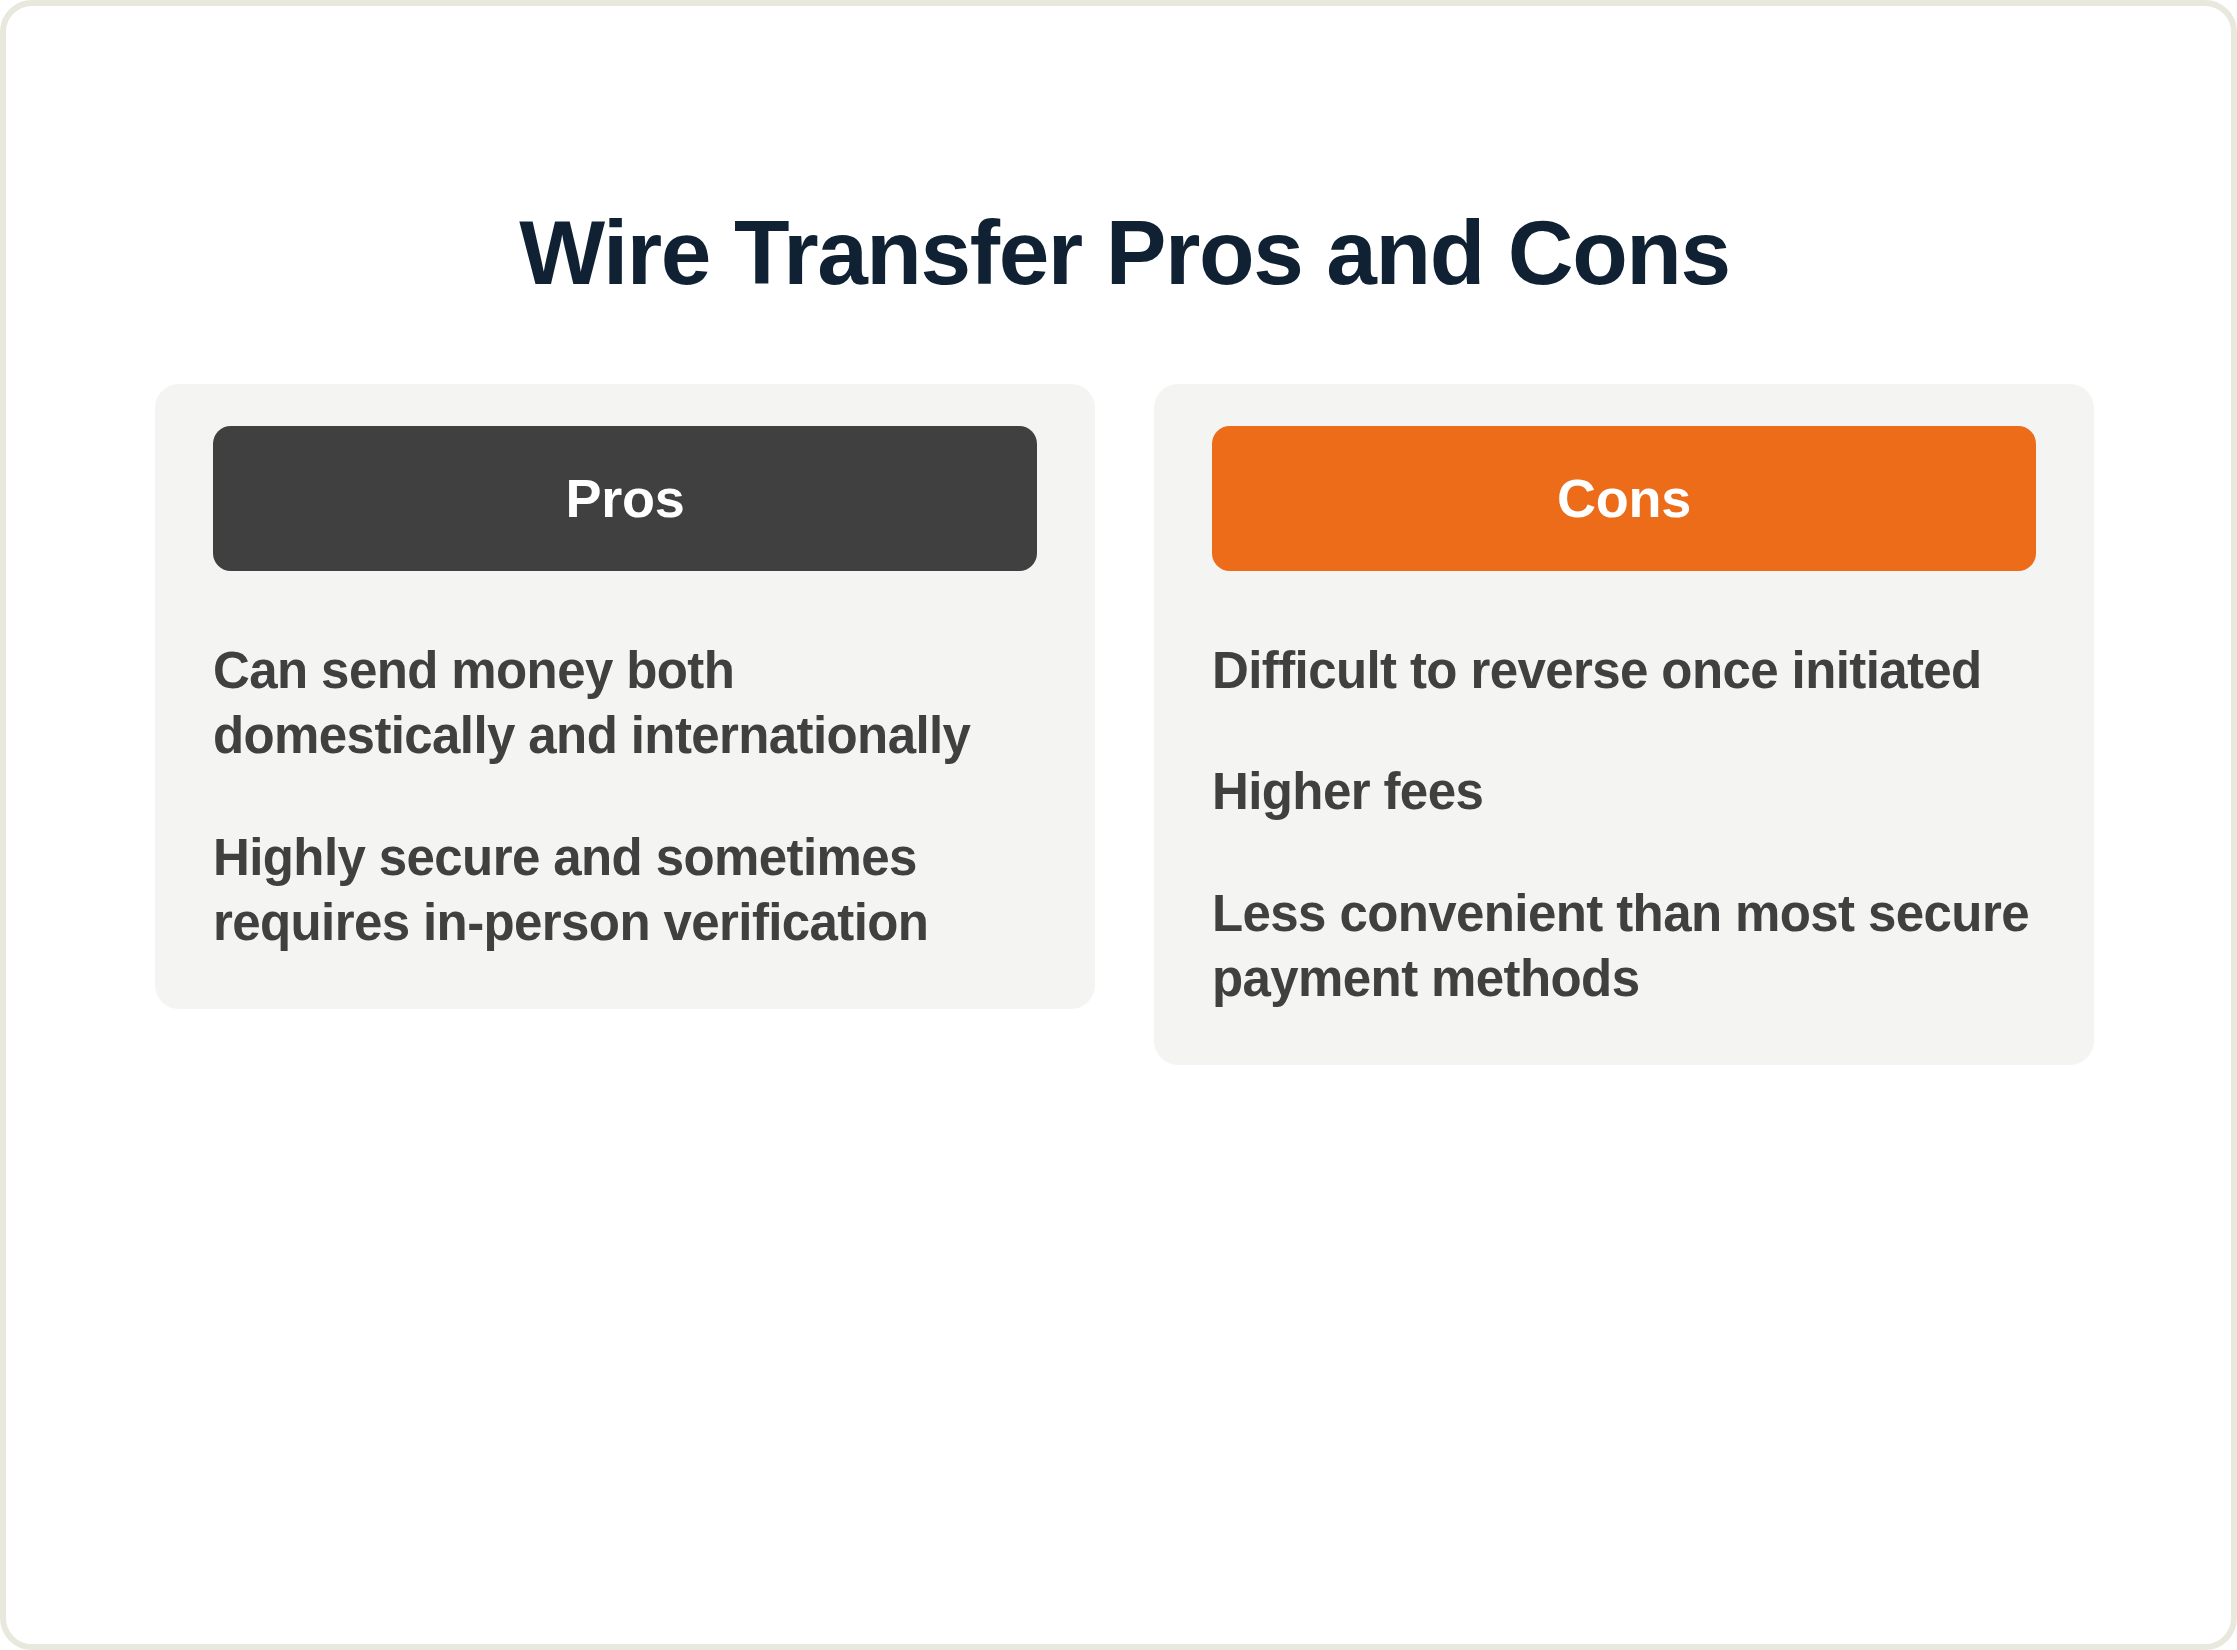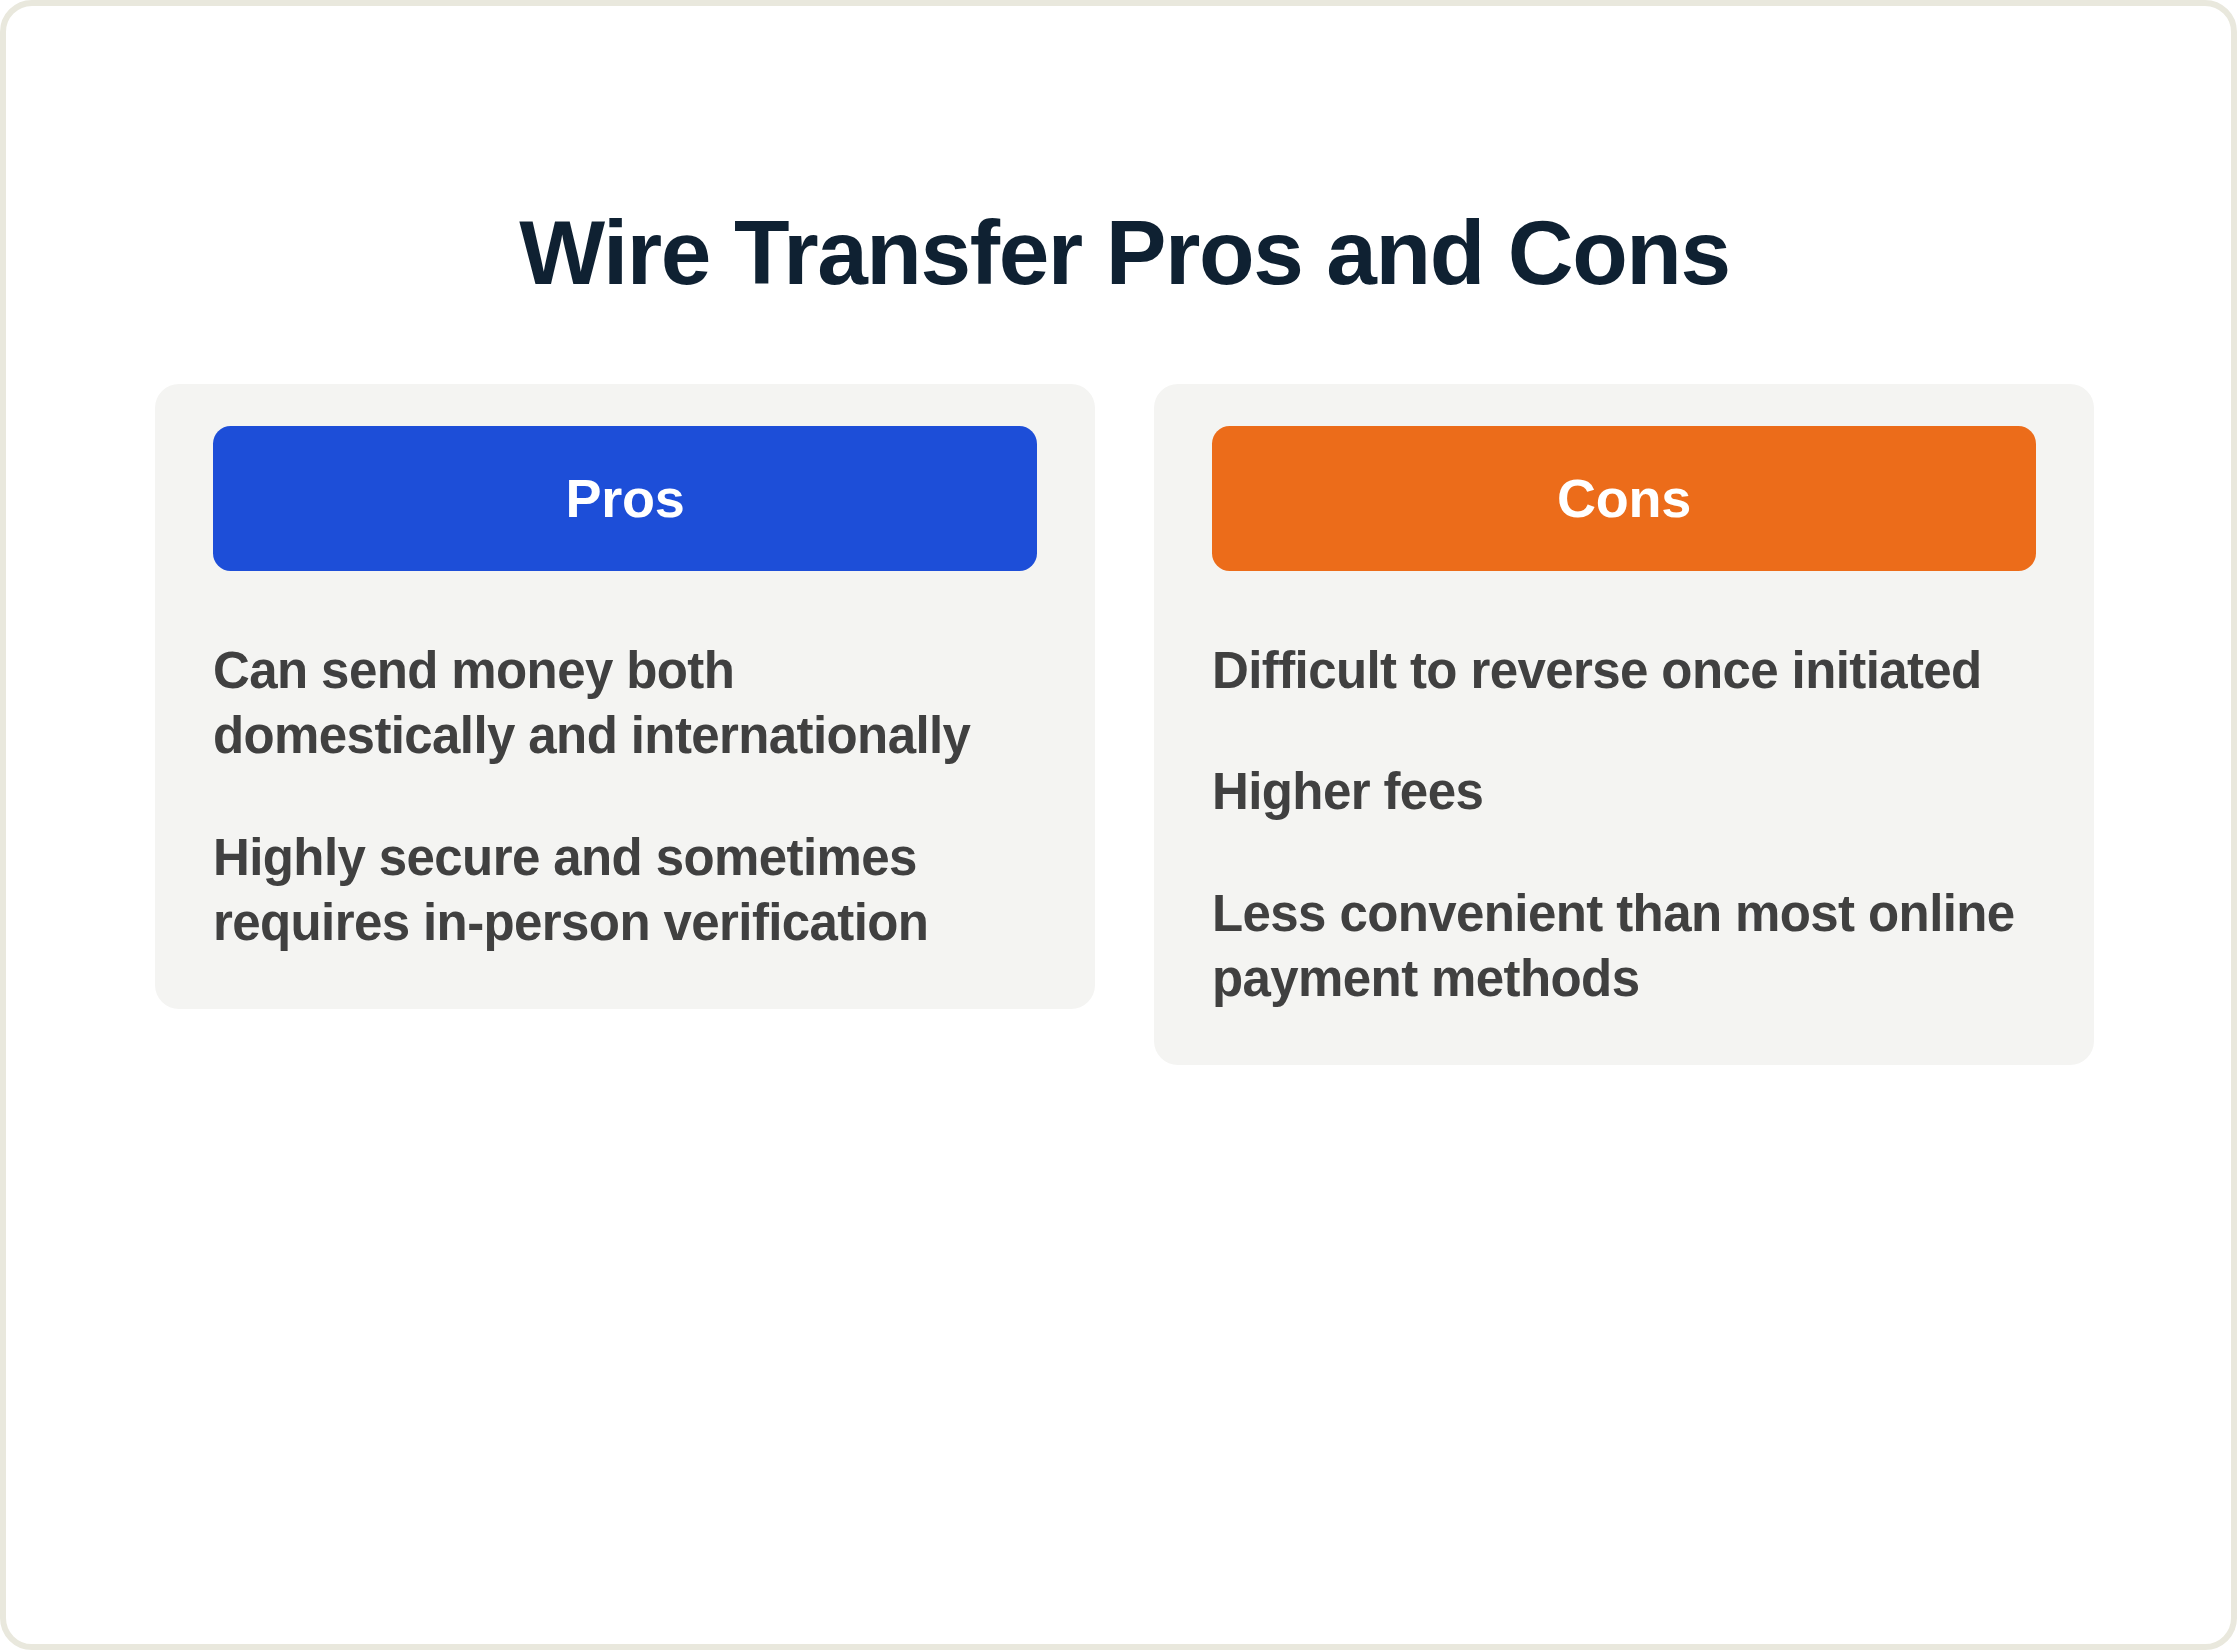--- a/index.html
+++ b/index.html
@@ -70,21 +70,21 @@
     box-sizing: border-box;
     height: 145px;
     line-height: 145px;
     border-radius: 17.7px;
     text-align: center;
     color: #ffffff;
     font-size: 54px;
     font-weight: 700;
     letter-spacing: -0.3px;
   }
-  .badge--pros { background: #1d4ed8; }
+  .badge--pros { background: #404040; }
   .badge--cons { background: #ec6c1a; }
 
   
   .item-list {
     margin: 0;
     padding: 0;
     list-style: none;
   }
   .item-list > li {
     margin: 0;
@@ -130,20 +130,20 @@
     <section class="card card--cons">
       <div class="badge badge--cons">Cons</div>
       <ul class="item-list">
         <li>
           <span class="item-text">Difficult to reverse once initiated</span>
         </li>
         <li>
           <span class="item-text">Higher fees</span>
         </li>
         <li>
-          <span class="item-text">Less convenient than most online payment methods</span>
+          <span class="item-text">Less convenient than most secure payment methods</span>
         </li>
       </ul>
     </section>
 
   </div>
 </div>
 
 
 </body></html>

